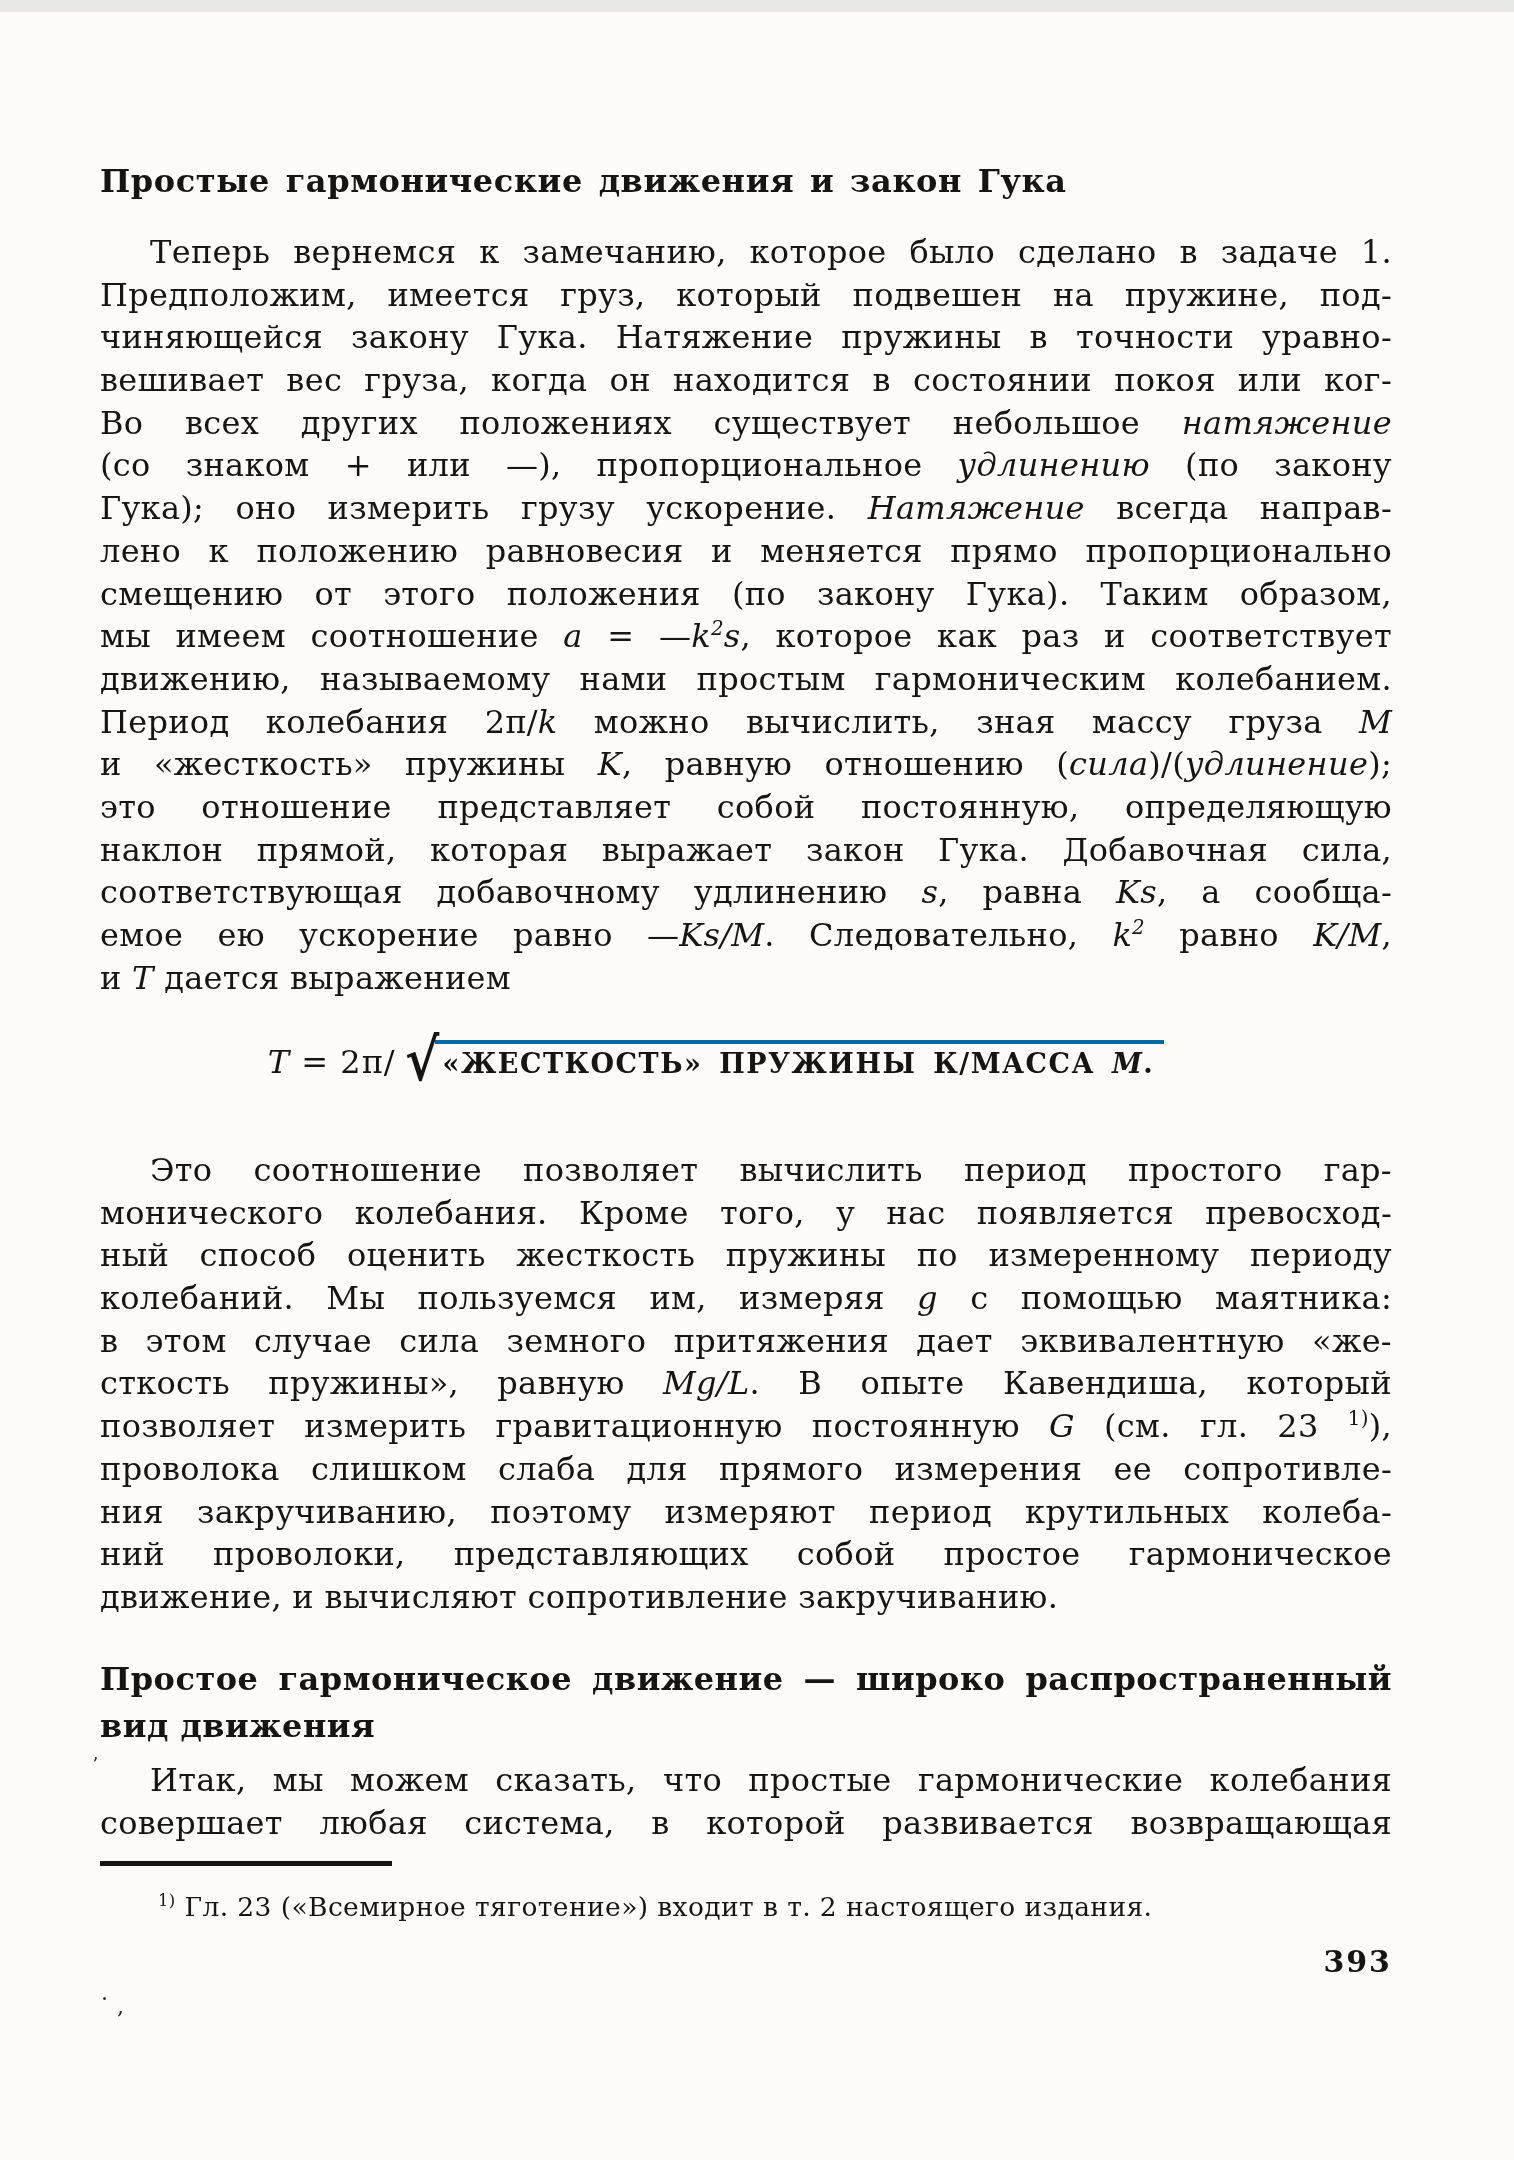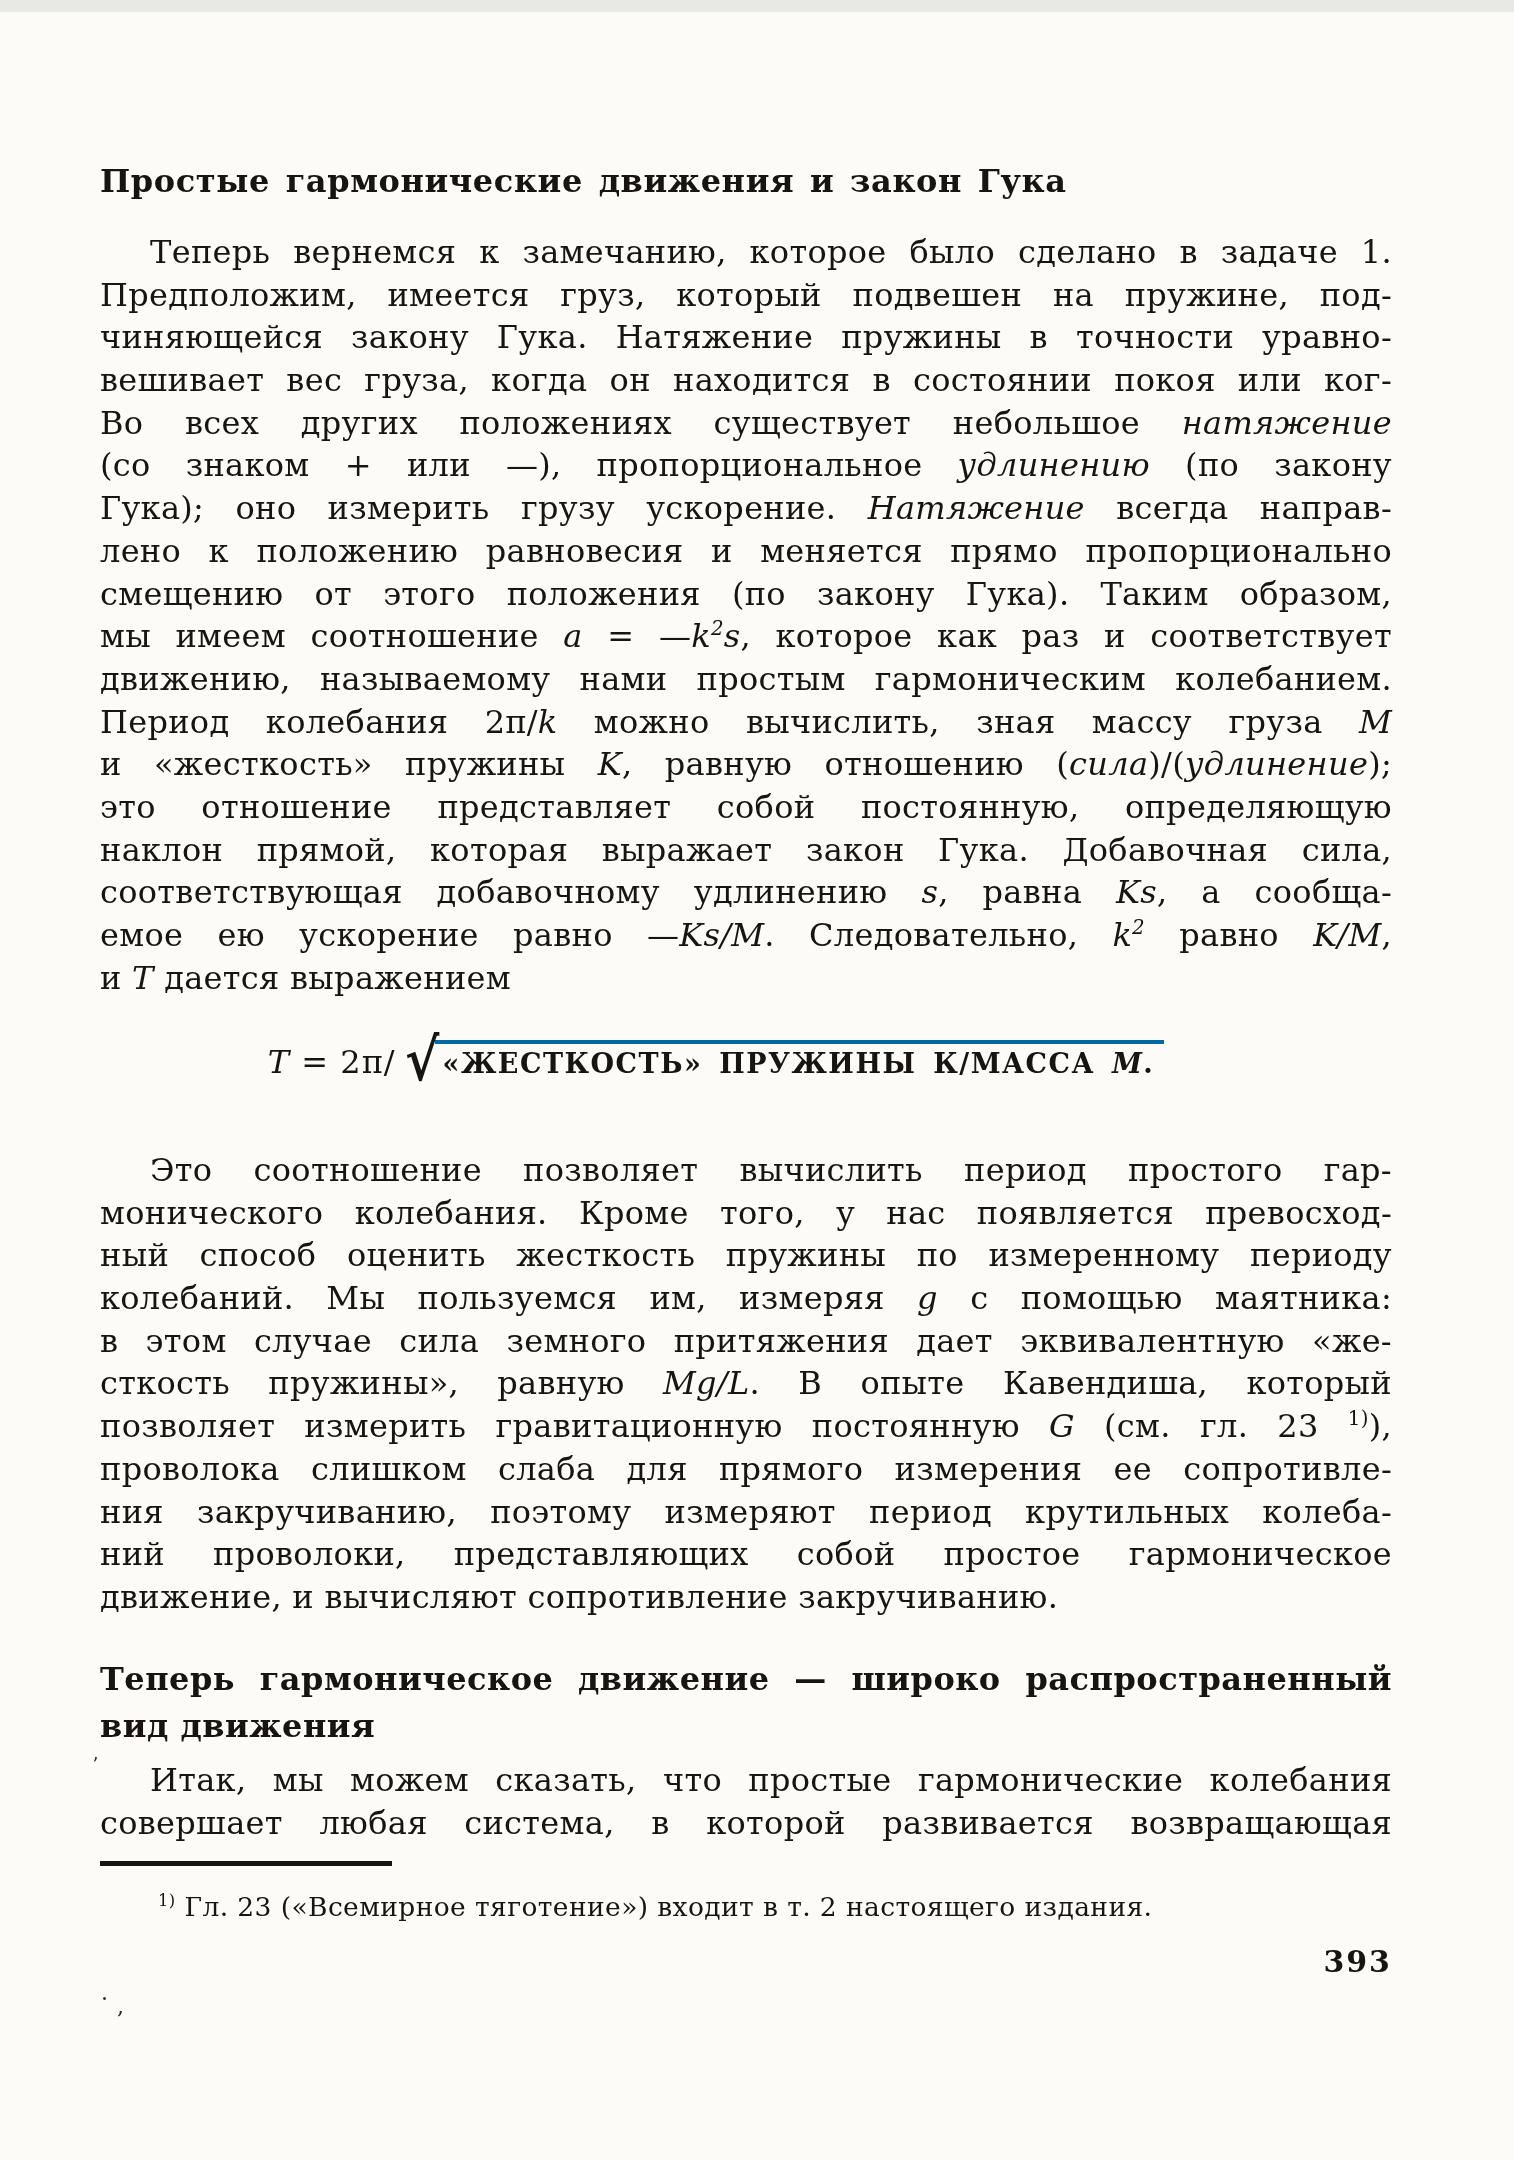--- a/index.html
+++ b/index.html
@@ -117,21 +117,21 @@
       <div class="line">в этом случае сила земного притяжения дает эквивалентную «же-</div>
       <div class="line"><span>сткость пружины», равную </span><span class="it">Mg/L</span><span>. В опыте Кавендиша, который</span></div>
       <div class="line"><span>позволяет измерить гравитационную постоянную </span><span class="it">G</span><span> (см. гл. 23 </span><span class="sup">1)</span><span>),</span></div>
       <div class="line">проволока слишком слаба для прямого измерения ее сопротивле-</div>
       <div class="line">ния закручиванию, поэтому измеряют период крутильных колеба-</div>
       <div class="line">ний проволоки, представляющих собой простое гармоническое</div>
       <div class="line noj">движение, и вычисляют сопротивление закручиванию.</div>
     </div>
 
   <div class="block h2">
-      <div class="line">Теперь гармоническое движение — широко распространенный</div>
+      <div class="line">Простое гармоническое движение — широко распространенный</div>
       <div class="line noj">вид движения</div>
     </div>
 
   <div class="block para3 ind-first">
       <div class="line">Итак, мы можем сказать, что простые гармонические колебания</div>
       <div class="line">совершает любая система, в которой развивается возвращающая</div>
     </div>
 
   <div class="footrule"></div>
 

